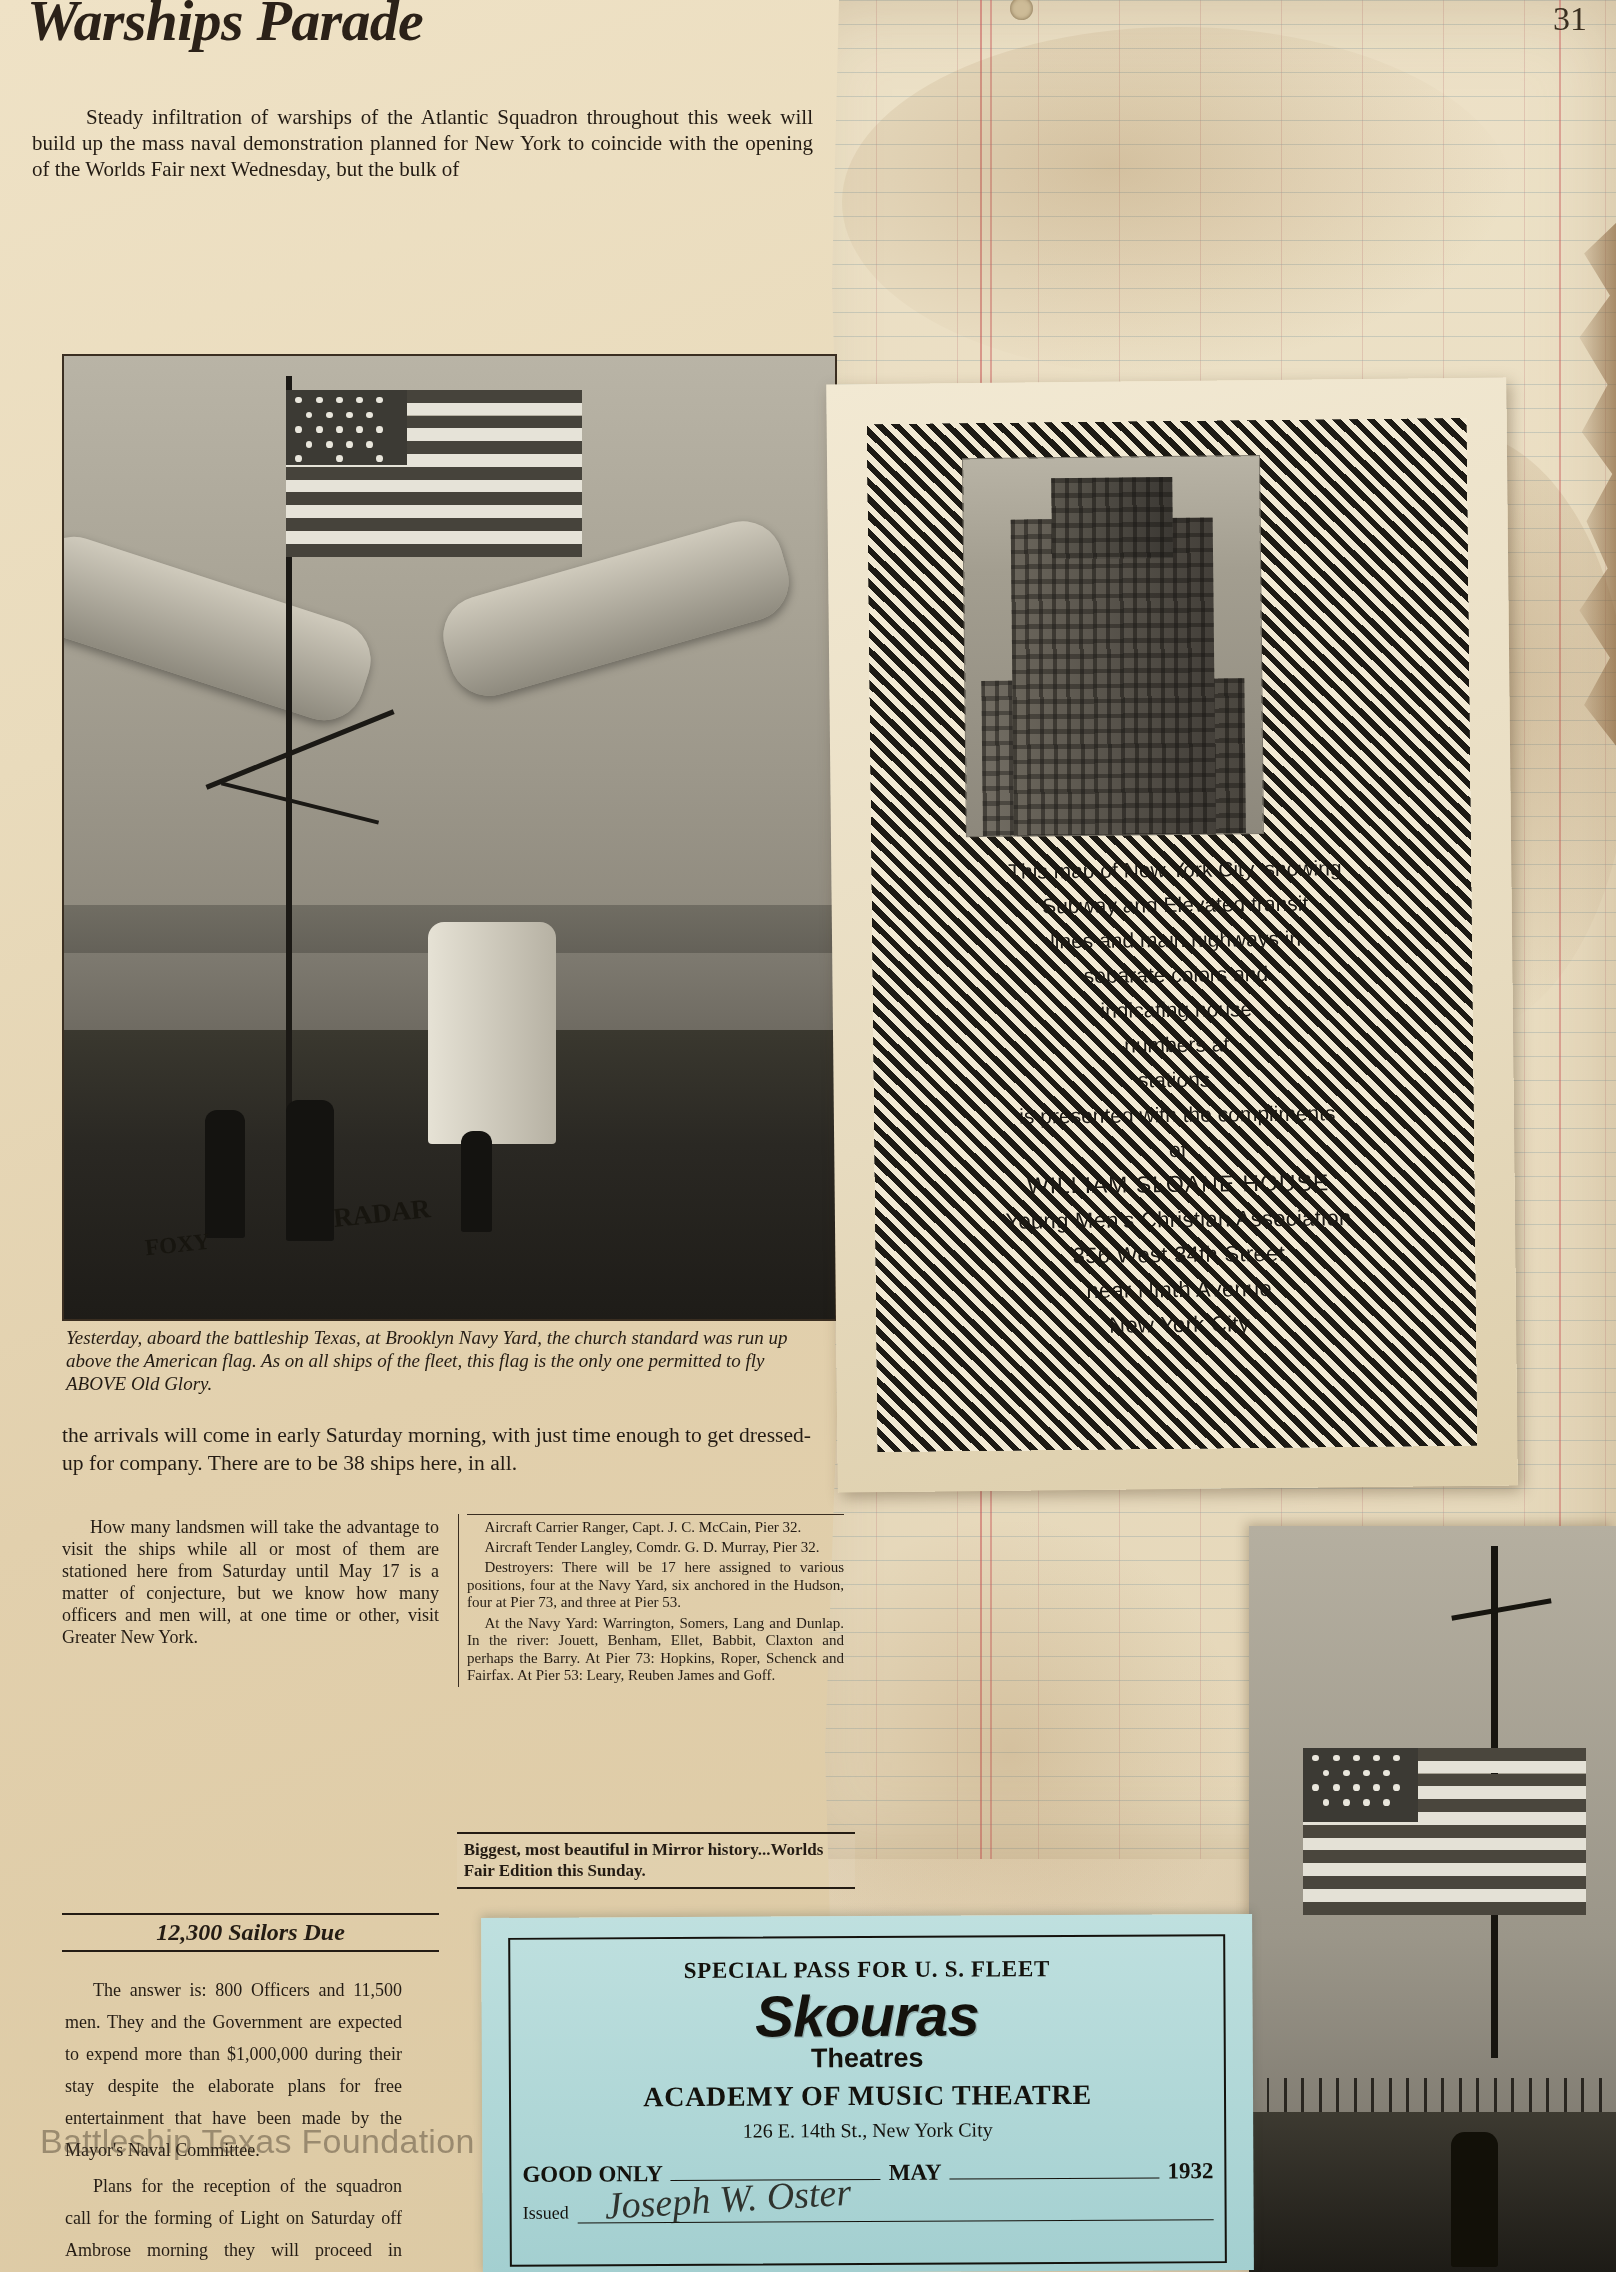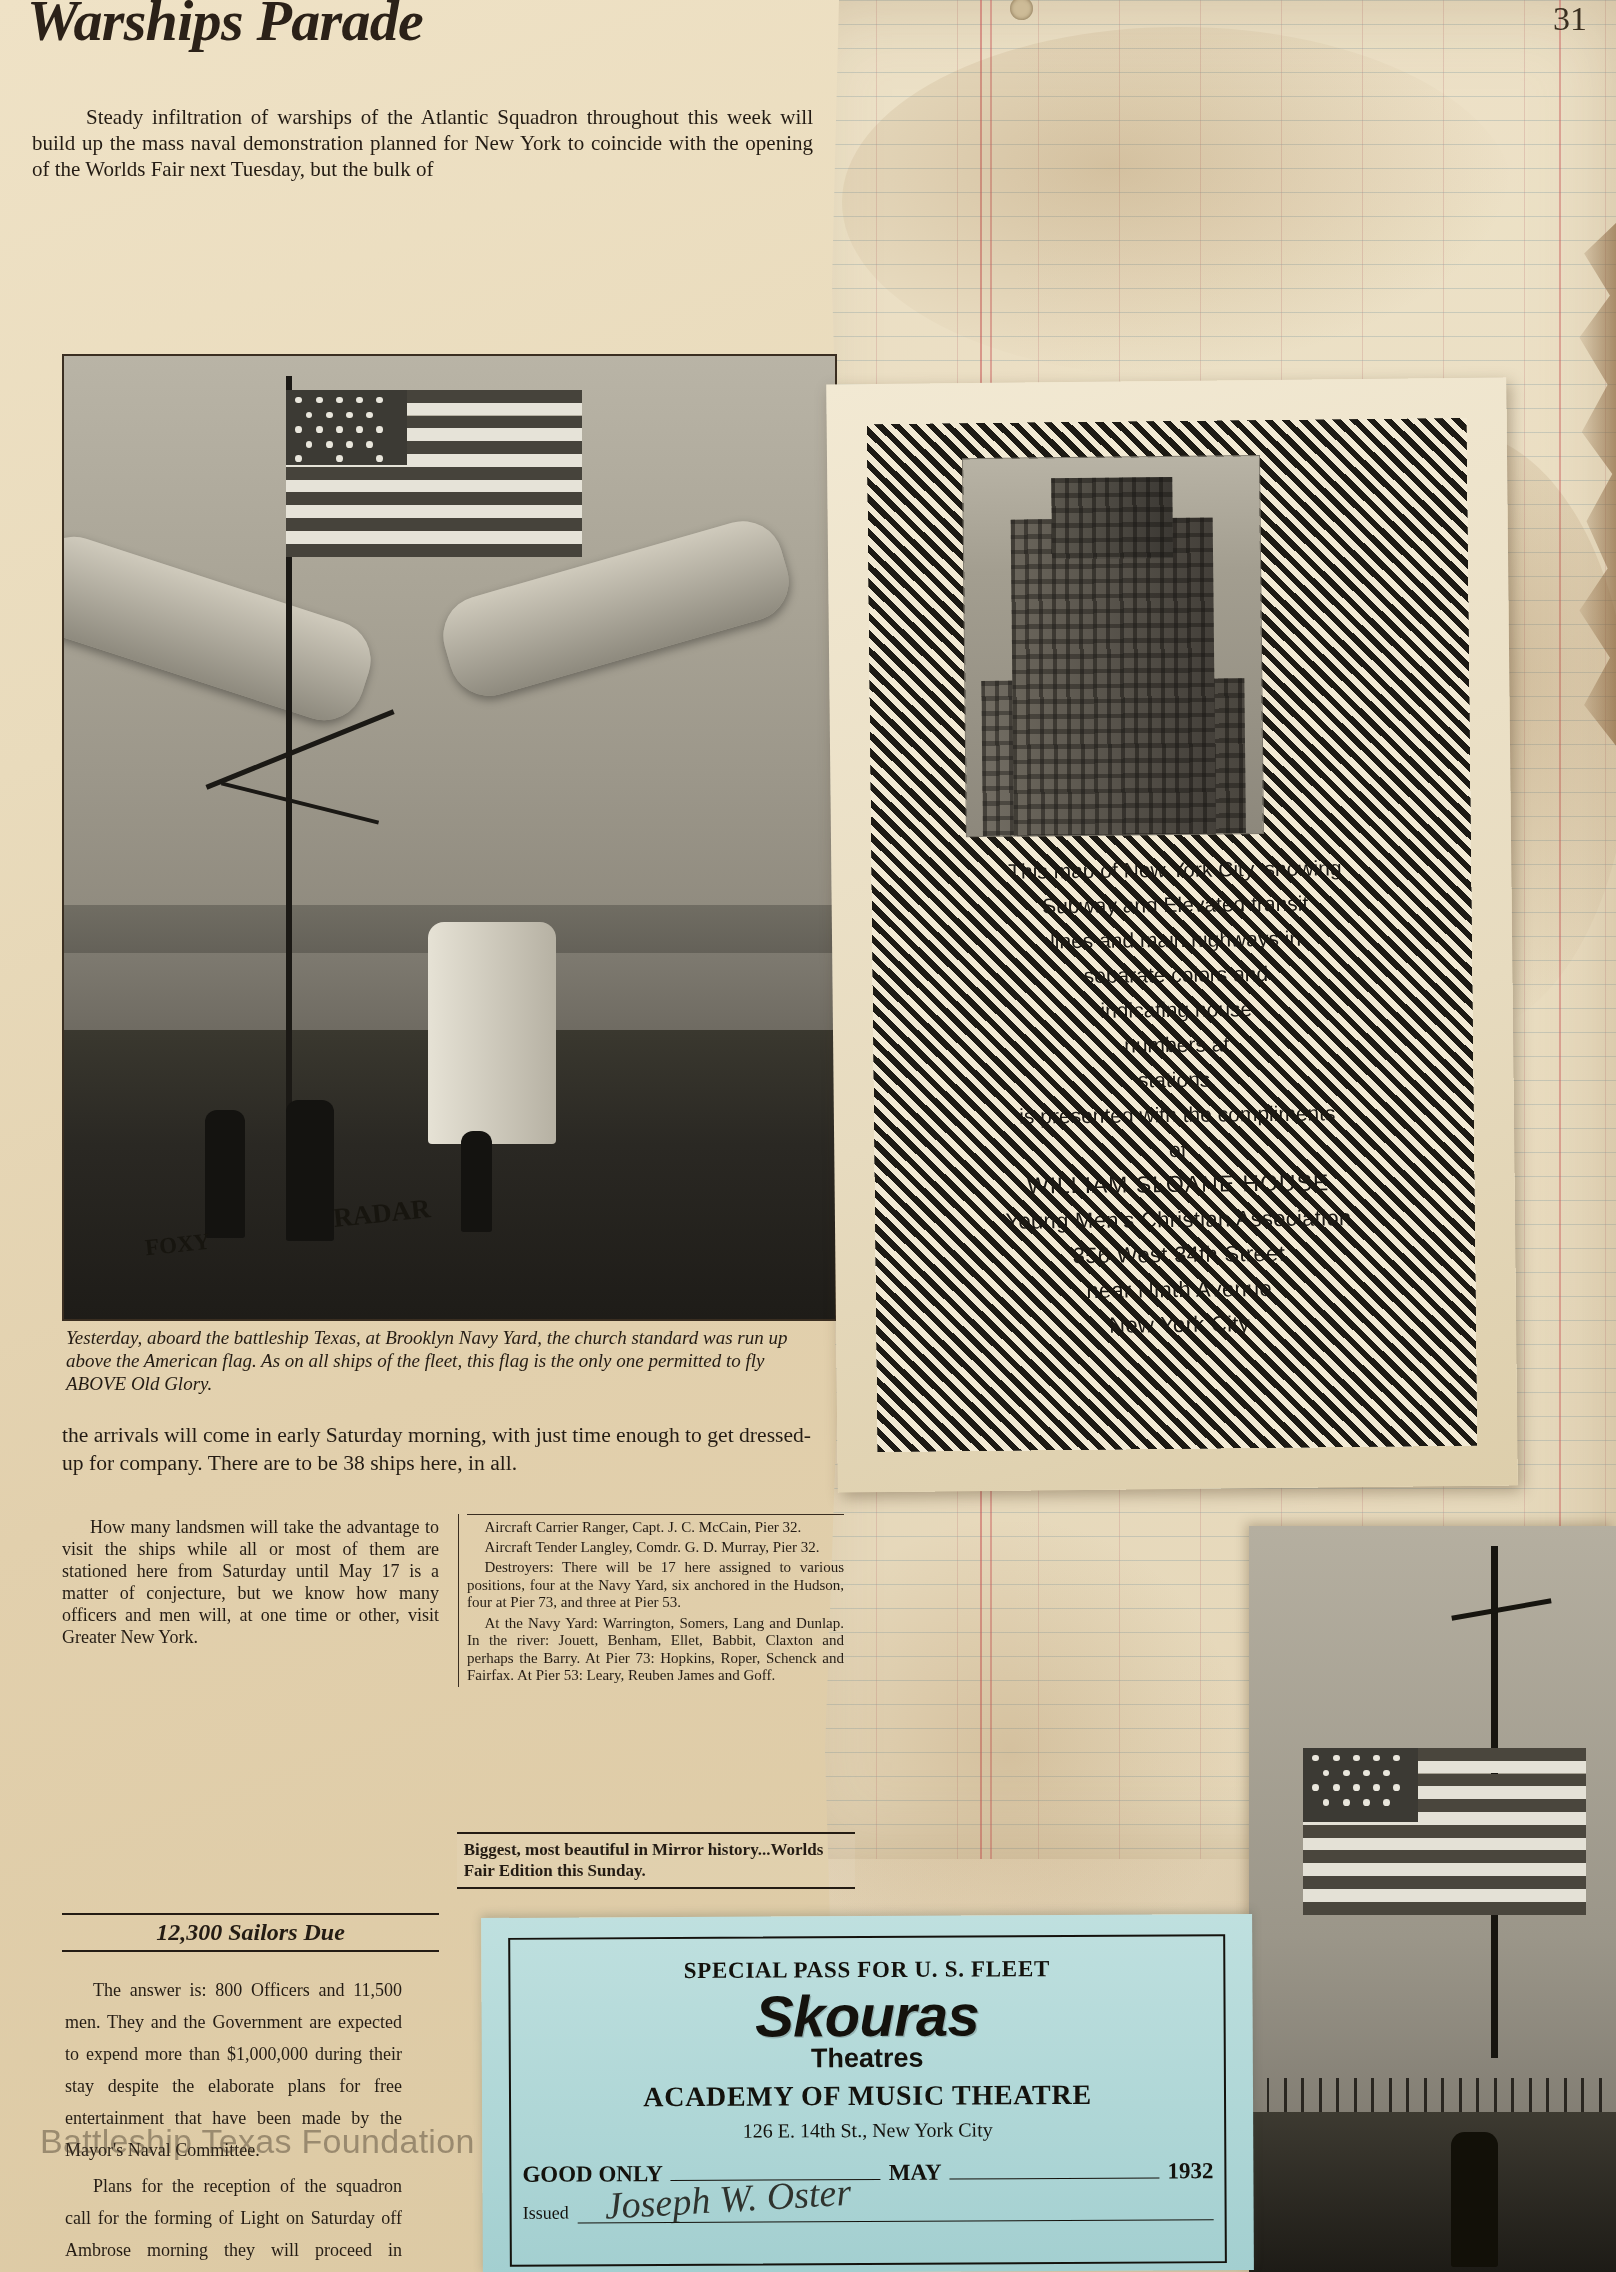--- a/index.html
+++ b/index.html
@@ -245,21 +245,21 @@
 </div>
 
 <div id="page-num">31</div>
 
 <div id="clipping"></div>
 
 <div id="clip-headline">
   <div class="hl" id="hl1">Warships Parade</div>
 </div>
 
-<div id="lede"><span class="ind"></span><span>Steady infiltration of warships of the Atlantic Squadron throughout this week will build up the mass naval demonstration planned for New York to coincide with the opening of the Worlds Fair next Tuesday, but the bulk of</span></div>
+<div id="lede"><span class="ind"></span><span>Steady infiltration of warships of the Atlantic Squadron throughout this week will build up the mass naval demonstration planned for New York to coincide with the opening of the Worlds Fair next Wednesday, but the bulk of</span></div>
 
 <div id="photo-frame">
   <div class="ph-sky"></div>
   <div class="ph-shore"></div>
   <div class="ph-water"></div>
   <div class="ph-deck"></div>
   <div class="gun" id="gun1"></div>
   <div class="gun" id="gun2"></div>
   <div id="mast"></div>
   <div id="yard"></div>

